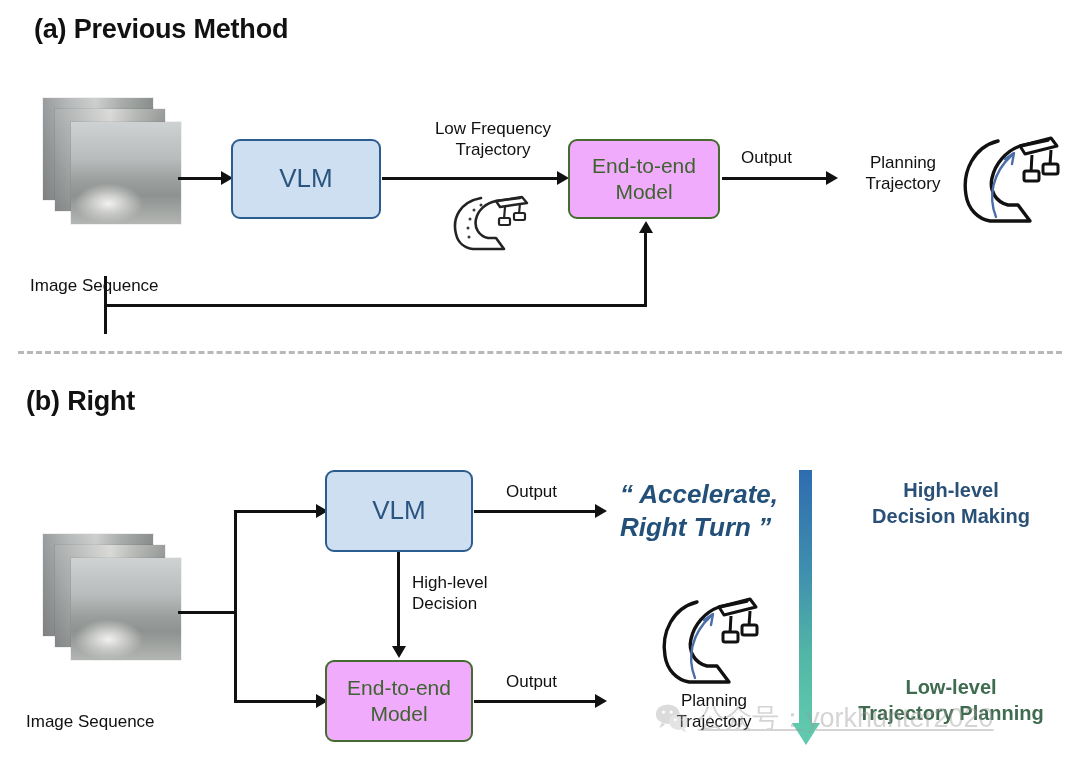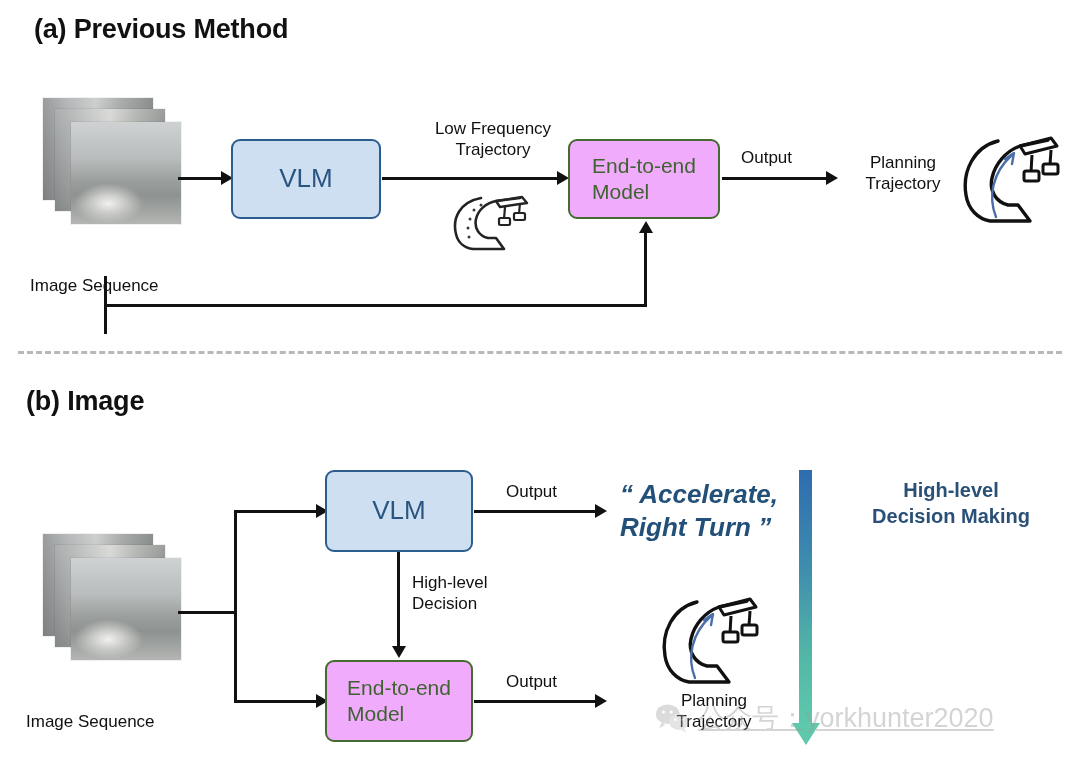--- a/index.html
+++ b/index.html
@@ -49,20 +49,21 @@
     color: #111;
     white-space: nowrap;
     margin-top: 36px;
   }
 
   
   .node {
     position: absolute;
     border-radius: 9px;
     display: flex; align-items: center; justify-content: center;
+    text-align: center;
     line-height: 1.22;
   }
   .node .lbl { display: block; }
   .node.blue {
     background: #cfdff2;
     border: 2.5px solid #2c5d8f;
     color: #2a5580;
   }
   .node.green {
     background: #f0abfc;
@@ -212,21 +213,21 @@
     <path d="M49 28 L58 22 L56 33" fill="none" stroke="#4b6ea8" stroke-width="2.4" stroke-linejoin="round" stroke-linecap="round"></path>
   </svg>
 
   <div class="abs vline" style="left:104px; top:276px; height:58px;"></div>
   <div class="abs hline" style="left:104px; top:304px; width:543px;"></div>
   <div class="abs vline" style="left:644px; top:233px; height:72px;"></div>
   <div class="abs arrowU" style="left:639px; top:221px;"></div>
 
   <div class="abs divider"></div>
 
-  <div class="abs sec-title" style="left:26px; top:386px;">(b) Image</div>
+  <div class="abs sec-title" style="left:26px; top:386px;">(b) Right</div>
 
   <div class="abs imgstack" style="left:42px; top:533px;">
     <div class="sheet s1" style="background-image:
         linear-gradient(to bottom, rgba(255,255,255,.10), rgba(60,60,60,.22)),
         linear-gradient(to right, #8f9294 0%, #aeb1b2 22%, #c9cbca 48%, #9fa3a1 72%, #7e8380 100%);"></div>
     <div class="sheet s2" style="background-image:
         linear-gradient(to bottom, rgba(255,255,255,.18) 0%, rgba(255,255,255,.02) 40%, rgba(40,40,40,.20) 100%),
         linear-gradient(to right, #9a9d9e 0%, #b6b8b7 25%, #d2d3d0 50%, #a6a9a6 75%, #858986 100%);"></div>
     <div class="sheet s3" style="background-image:
         radial-gradient(ellipse 54% 34% at 34% 80%, #f1f1f0 0%, #cfd0cd 24%, rgba(150,152,150,0) 58%),
@@ -290,20 +291,24 @@
   </div>
 
   <div class="abs gradbar" style="left:799px; top:470px; height:255px;"></div>
   <div class="abs gradhead" style="left:792px; top:723px;"></div>
 
   <div class="abs stage-label hi" style="left:838px; top:477px; width:226px;">
     <div>High-level</div>
     <div>Decision Making</div>
   </div>
 
+  <div class="abs stage-label lo" style="left:838px; top:674px; width:226px;">
+    <div>Low-level</div>
+    <div>Trajectory Planning</div>
+  </div>
 
   <div class="abs watermark" style="left:655px; top:700px;text-decoration:underline;">
     <svg class="wc-logo" viewBox="0 0 40 34">
       <ellipse cx="15" cy="12.5" rx="14" ry="11.5" fill="#9a9a9a"></ellipse>
       <path d="M8 22 L5 29 L12 25 Z" fill="#9a9a9a"></path>
       <ellipse cx="28" cy="21.5" rx="11.5" ry="9.5" fill="#b3b3b3"></ellipse>
       <path d="M34 29 L37 34 L31 31 Z" fill="#b3b3b3"></path>
       <circle cx="10" cy="10" r="1.9" fill="#ffffff"></circle>
       <circle cx="19" cy="10" r="1.9" fill="#ffffff"></circle>
       <circle cx="24" cy="19" r="1.6" fill="#ffffff"></circle>

